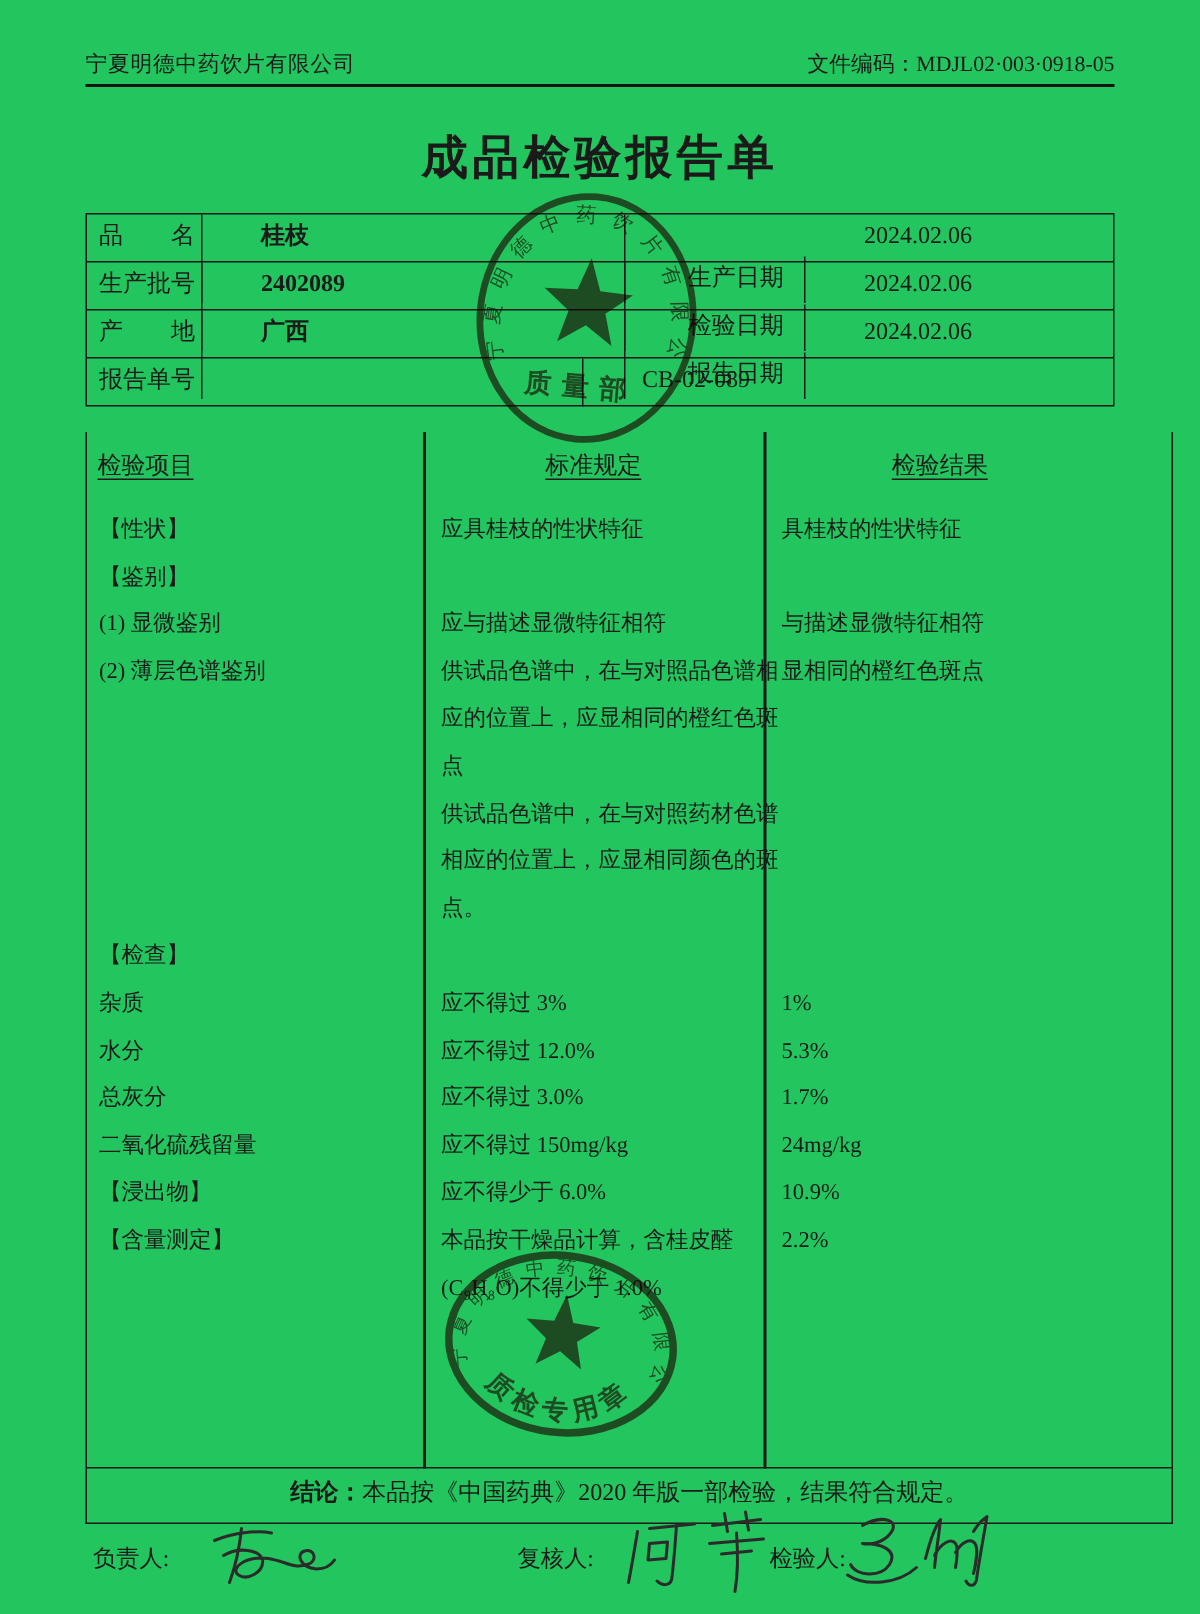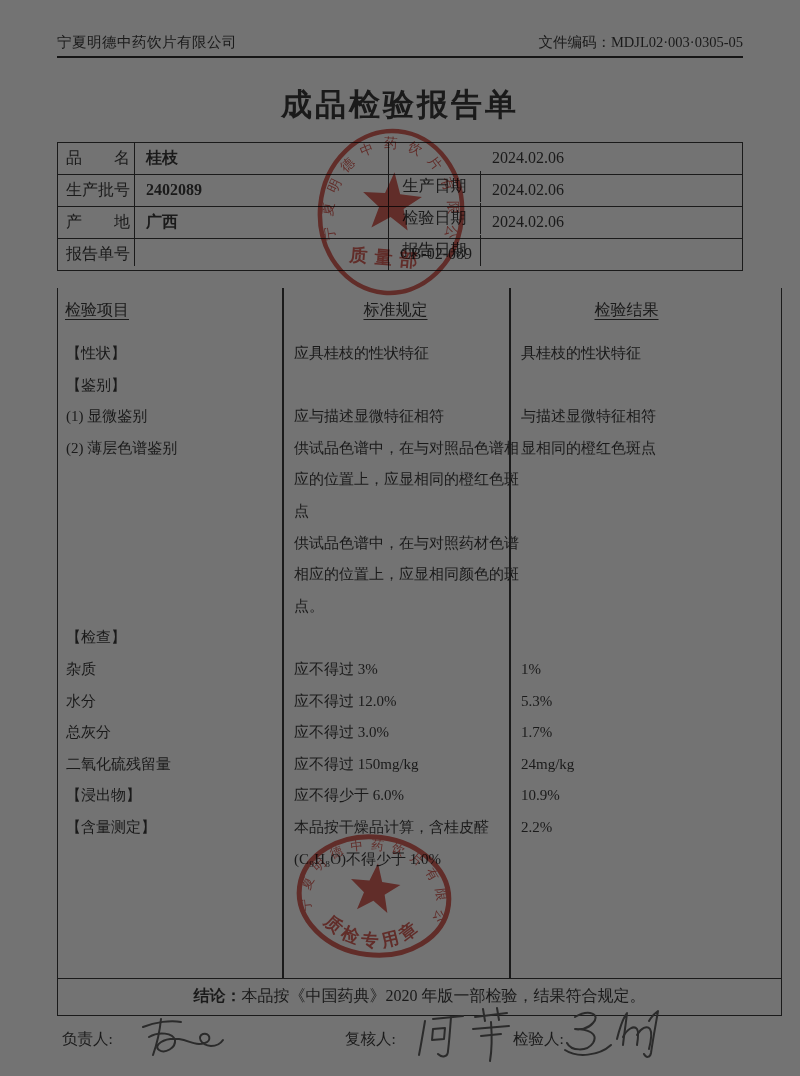--- a/index.html
+++ b/index.html
@@ -1,32 +1,32 @@
 <!DOCTYPE html>
 <html><head>
 <meta charset="utf-8">
 <style>
   html,body{margin:0;padding:0;background:#e8e8e8;}
   .page{
-    position:relative;width:800px;height:1076px;background:#737373;
+    position:relative;width:800px;height:1076px;background:#22c55e;
     font-family:"Liberation Serif","DejaVu Serif",serif;color:#1a1a1a;
     overflow:hidden;margin:0 auto;
   }
   
   .hdr-company{position:absolute;left:57px;top:33px;font-size:14.5px;letter-spacing:.5px;}
   .hdr-code{position:absolute;right:57px;top:33px;font-size:14.5px;}
   .hdr-rule{position:absolute;left:57px;top:56px;width:686px;height:2.4px;background:#151515;}
   
   .title{position:absolute;left:0;top:84px;width:100%;text-align:center;
     font-size:31px;font-weight:bold;letter-spacing:3px;}
   
   .info-table{position:absolute;left:57px;top:142px;width:686px;height:129px;
     border:1.6px solid #1a1a1a;box-sizing:border-box;font-size:16px;}
   .info-row{display:grid;grid-template-columns:77px 254px 92px auto;height:32.1px;
-    border-bottom:1.5px solid #1a1a1a;box-sizing:border-box;}
+    border-bottom:1.5px solid #1a1a1a;box-sizing:border-box;gap:28px;}
   .info-row.last{grid-template-columns:331px auto;border-bottom:none;}
   .ic{line-height:30.5px;white-space:nowrap;overflow:visible;box-sizing:border-box;}
   .ic.lab{padding-left:8px;border-right:1.5px solid #1a1a1a;}
   .ic.val{padding-left:11px;border-right:1.5px solid #1a1a1a;font-weight:bold;}
   .ic.lab2{text-align:center;border-right:1.5px solid #1a1a1a;margin-top:28px;}
   .ic.val2{padding-left:11px;border-right:none;}
   .ic.span-l{padding-left:8px;border-right:1.5px solid #1a1a1a;}
   .ic.span-r{padding-left:11px;}
   
   .main-table{position:absolute;left:57px;top:288px;width:725px;height:728px;
@@ -58,21 +58,21 @@
   
   .stamp{position:absolute;mix-blend-mode:multiply;opacity:.85;}
   .stamp text{font-family:"Liberation Serif","DejaVu Serif",serif;}
 </style>
 </head>
 <body>
 
 <div class="page">
 
   <div class="hdr-company">宁夏明德中药饮片有限公司</div>
-  <div class="hdr-code">文件编码：MDJL02·003·0305-05</div>
+  <div class="hdr-code">文件编码：MDJL02·003·0918-05</div>
   <div class="hdr-rule"></div>
 
   <div class="title">成品检验报告单</div>
 
   <div class="info-table">
 
       <div class="info-row">
         <div class="ic lab">品　　名</div>
         <div class="ic val">桂枝</div>
         <div class="ic lab2">生产日期</div>

